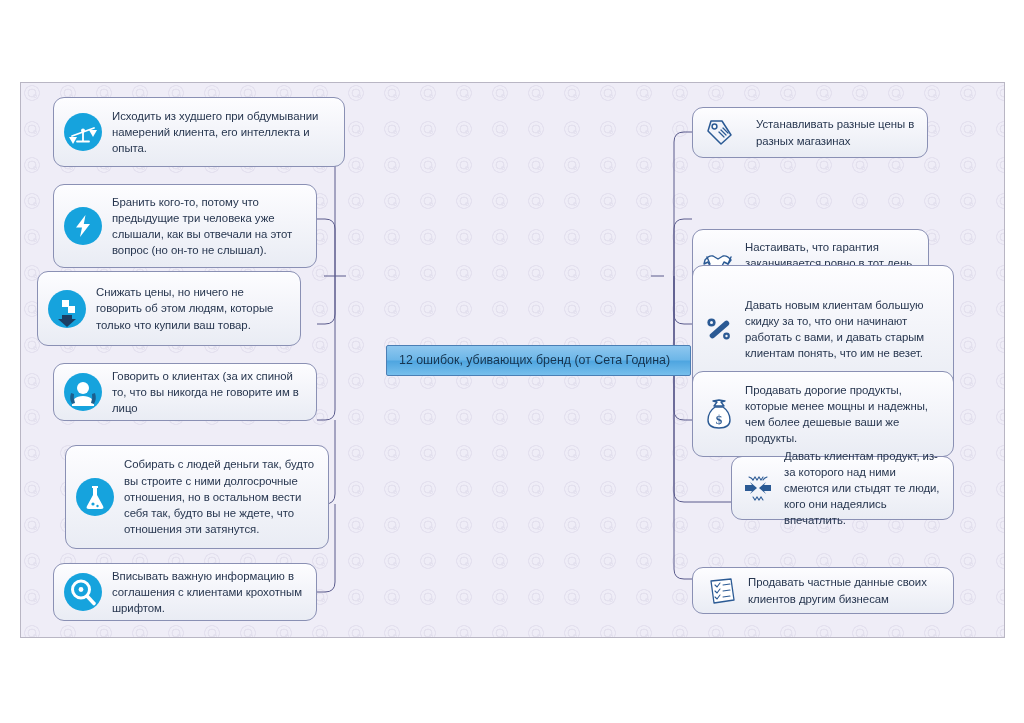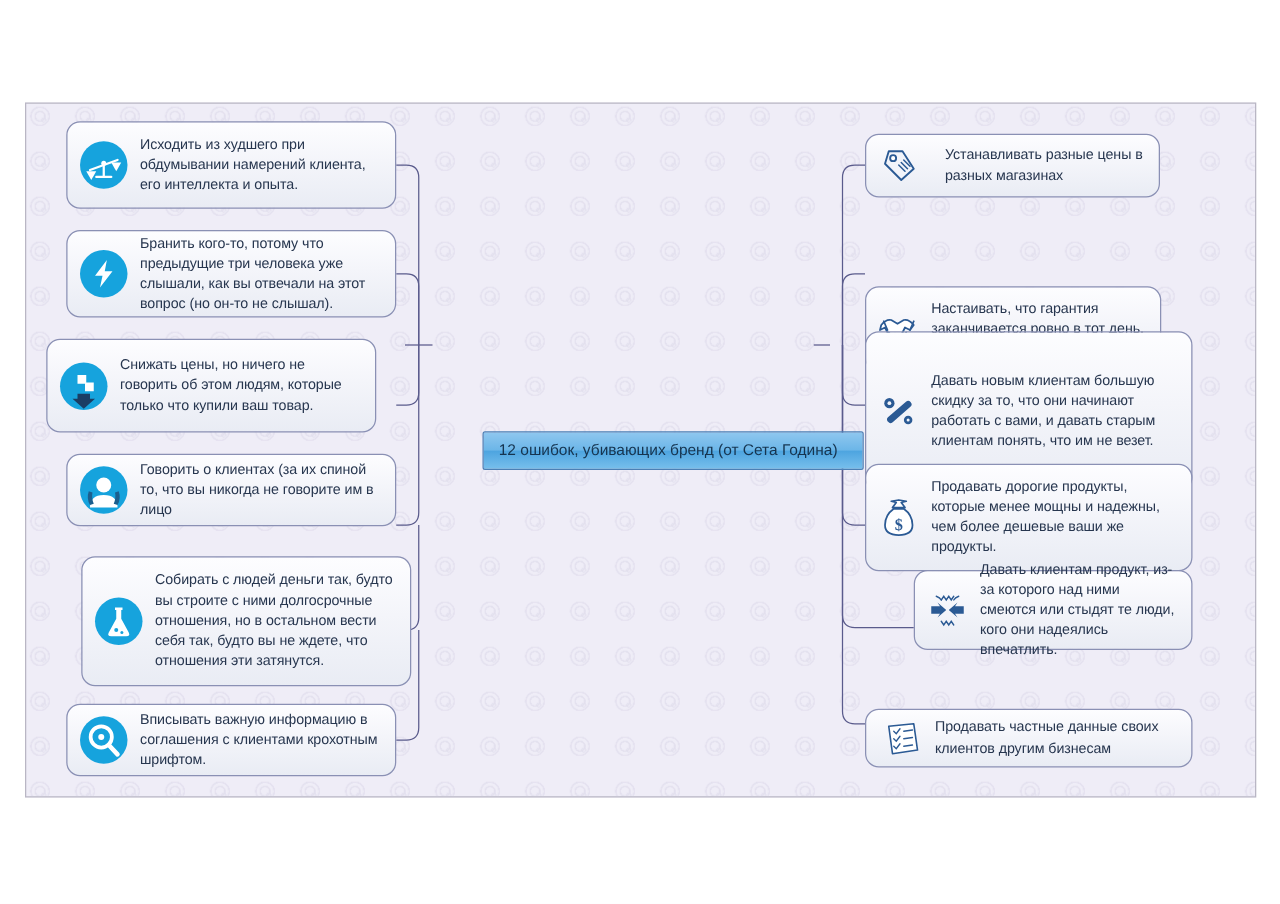--- a/index.html
+++ b/index.html
@@ -129,39 +129,39 @@
       <path d="M653,193 L653,231 Q653,241 663,241 L671,241"></path>
       <path d="M653,193 L653,327 Q653,337 663,337 L671,337"></path>
       <path d="M653,193 L653,409 Q653,419 663,419 L710,419"></path>
       <path d="M653,193 L653,486 Q653,496 663,496 L671,496"></path>
     </svg>
 
     <div id="center-node" style="left:325px; top:262px; width:305px; height:31px;margin-left:40px;">
       <span class="txt">12 ошибок, убивающих бренд (от Сета Година)</span>
     </div>
 
-    <div class="node" style="left:32px; top:14px; width:264px; height:70px;">
+    <div class="node" style="left:32px; top:14px; width:292px; height:70px;">
       <span class="ico">
         <span class="circ-ico">
           <svg width="38" height="38" viewBox="0 0 38 38">
             <g stroke="#ffffff" stroke-width="1.8" fill="none" stroke-linecap="round">
               <line x1="8" y1="23" x2="30" y2="15"></line>
               <line x1="19" y1="19.5" x2="19" y2="28"></line>
               <line x1="13" y1="28.5" x2="25" y2="28.5"></line>
               <path d="M5,24 l4,7 l4,-7 z" fill="#ffffff" stroke="none"></path>
               <path d="M25,17 l4,7 l4,-7 z" fill="#ffffff" stroke="none"></path>
               <circle cx="19" cy="17.5" r="2" fill="#ffffff" stroke="none"></circle>
             </g>
           </svg>
         </span>
       </span>
       <span class="txt">Исходить из худшего при обдумывании намерений клиента, его интеллекта и опыта.</span>
     </div>
 
-    <div class="node" style="left:32px; top:101px; width:264px; height:70px;">
+    <div class="node" style="left:32px; top:101px; width:264px; height:84px;">
       <span class="ico">
         <span class="circ-ico">
           <svg width="38" height="38" viewBox="0 0 38 38">
             <path d="M21.5,8 L12,20.5 L18,20.5 L16,30 L26,17 L19.8,17 z" fill="#ffffff"></path>
           </svg>
         </span>
       </span>
       <span class="txt">Бранить кого-то, потому что предыдущие три человека уже слышали, как вы отвечали на этот вопрос (но он-то не слышал).</span>
     </div>
 

